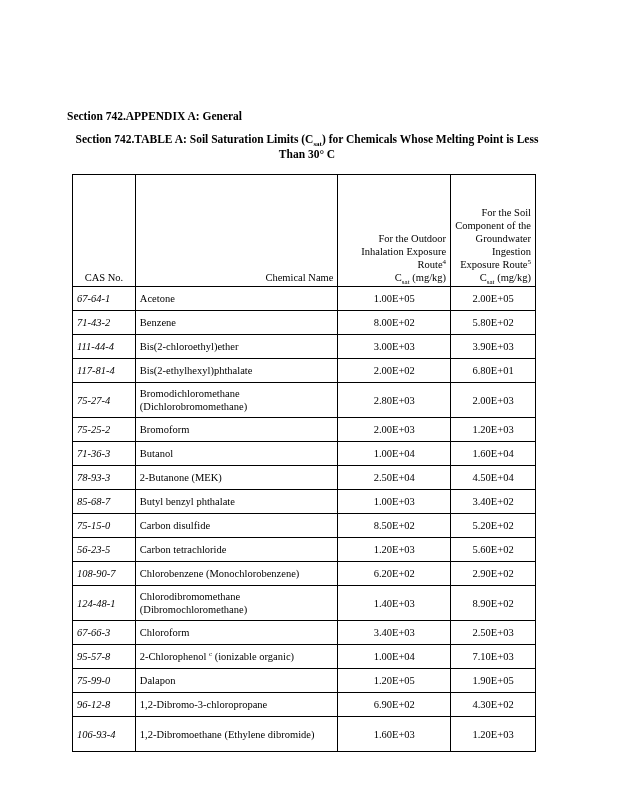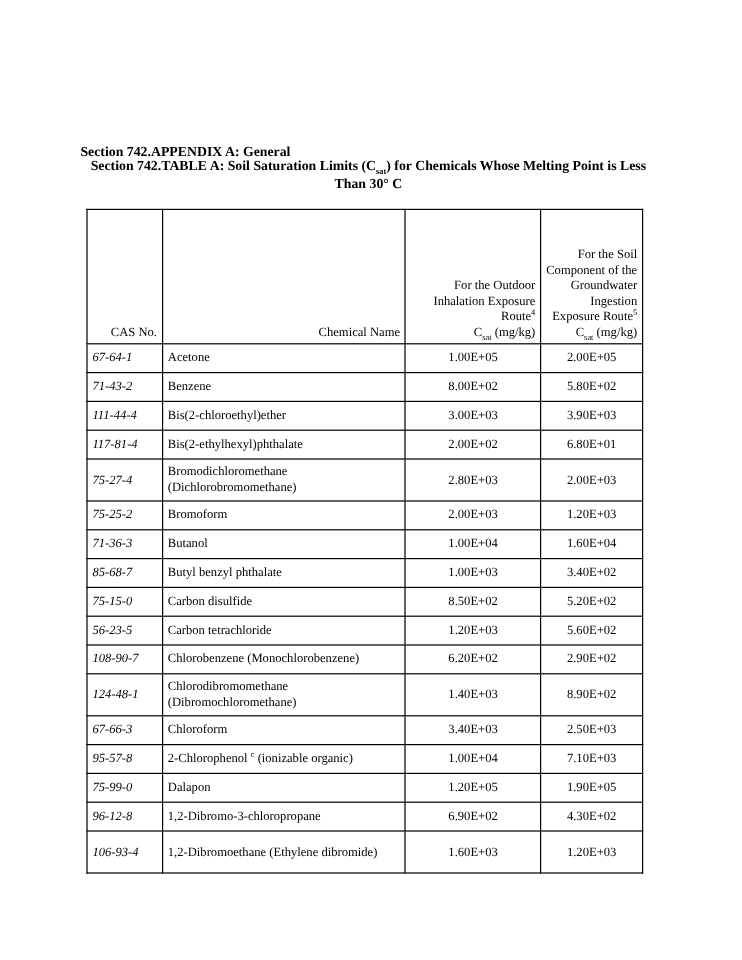--- a/index.html
+++ b/index.html
@@ -1,26 +1,26 @@
 <!DOCTYPE html>
 <html><head>
 <meta charset="utf-8">
 <style>
   html, body { margin:0; padding:0; background:#ffffff; }
   body { width:618px; height:800px; position:relative; overflow:hidden;
          font-family:"Liberation Serif", "DejaVu Serif", serif; color:#000; }
   .heading { position:absolute; left:67px; font-weight:bold; font-size:11.5px; line-height:15px; }
-  #h1 { top:120px; }
+  #h1 { top:109px; }
   #h2 { top:132px; width:480px;text-align:center; }
   sub, sup { font-size:7px; line-height:0; }
   table { position:absolute; left:72px; top:174px; border-collapse:collapse; width:464px;
           font-size:10.5px; line-height:13px; }
   td, th { border:1px solid #000; padding:2px 4px; vertical-align:middle; font-weight:normal; }
   th { vertical-align:bottom; text-align:right; padding-bottom:2px; }
-  th.cas { text-align:right; }
+  th.cas { text-align:center; }
   col.c1 { width:63px; } col.c2 { width:203px; } col.c3 { width:113px; } col.c4 { width:85px; }
   td.num { text-align:center; }
   tr.row td { height:19px; }
   tr.row.two td { height:30px; }
   td.cas { text-align:left;font-style:italic; }
 </style>
 </head>
 <body>
 
 <div id="h1" class="heading">Section 742.APPENDIX A:  General</div>
@@ -84,20 +84,26 @@
         <td class="num">2.00E+03</td>
         <td class="num">1.20E+03</td>
       </tr>
       <tr class="row">
         <td class="cas">71-36-3</td>
         <td><span>Butanol</span></td>
         <td class="num">1.00E+04</td>
         <td class="num">1.60E+04</td>
       </tr>
       <tr class="row">
+        <td class="cas">78-93-3</td>
+        <td><span>2-Butanone (MEK)</span></td>
+        <td class="num">2.50E+04</td>
+        <td class="num">4.50E+04</td>
+      </tr>
+      <tr class="row">
         <td class="cas">85-68-7</td>
         <td><span>Butyl benzyl phthalate</span></td>
         <td class="num">1.00E+03</td>
         <td class="num">3.40E+02</td>
       </tr>
       <tr class="row">
         <td class="cas">75-15-0</td>
         <td><span>Carbon disulfide</span></td>
         <td class="num">8.50E+02</td>
         <td class="num">5.20E+02</td>

